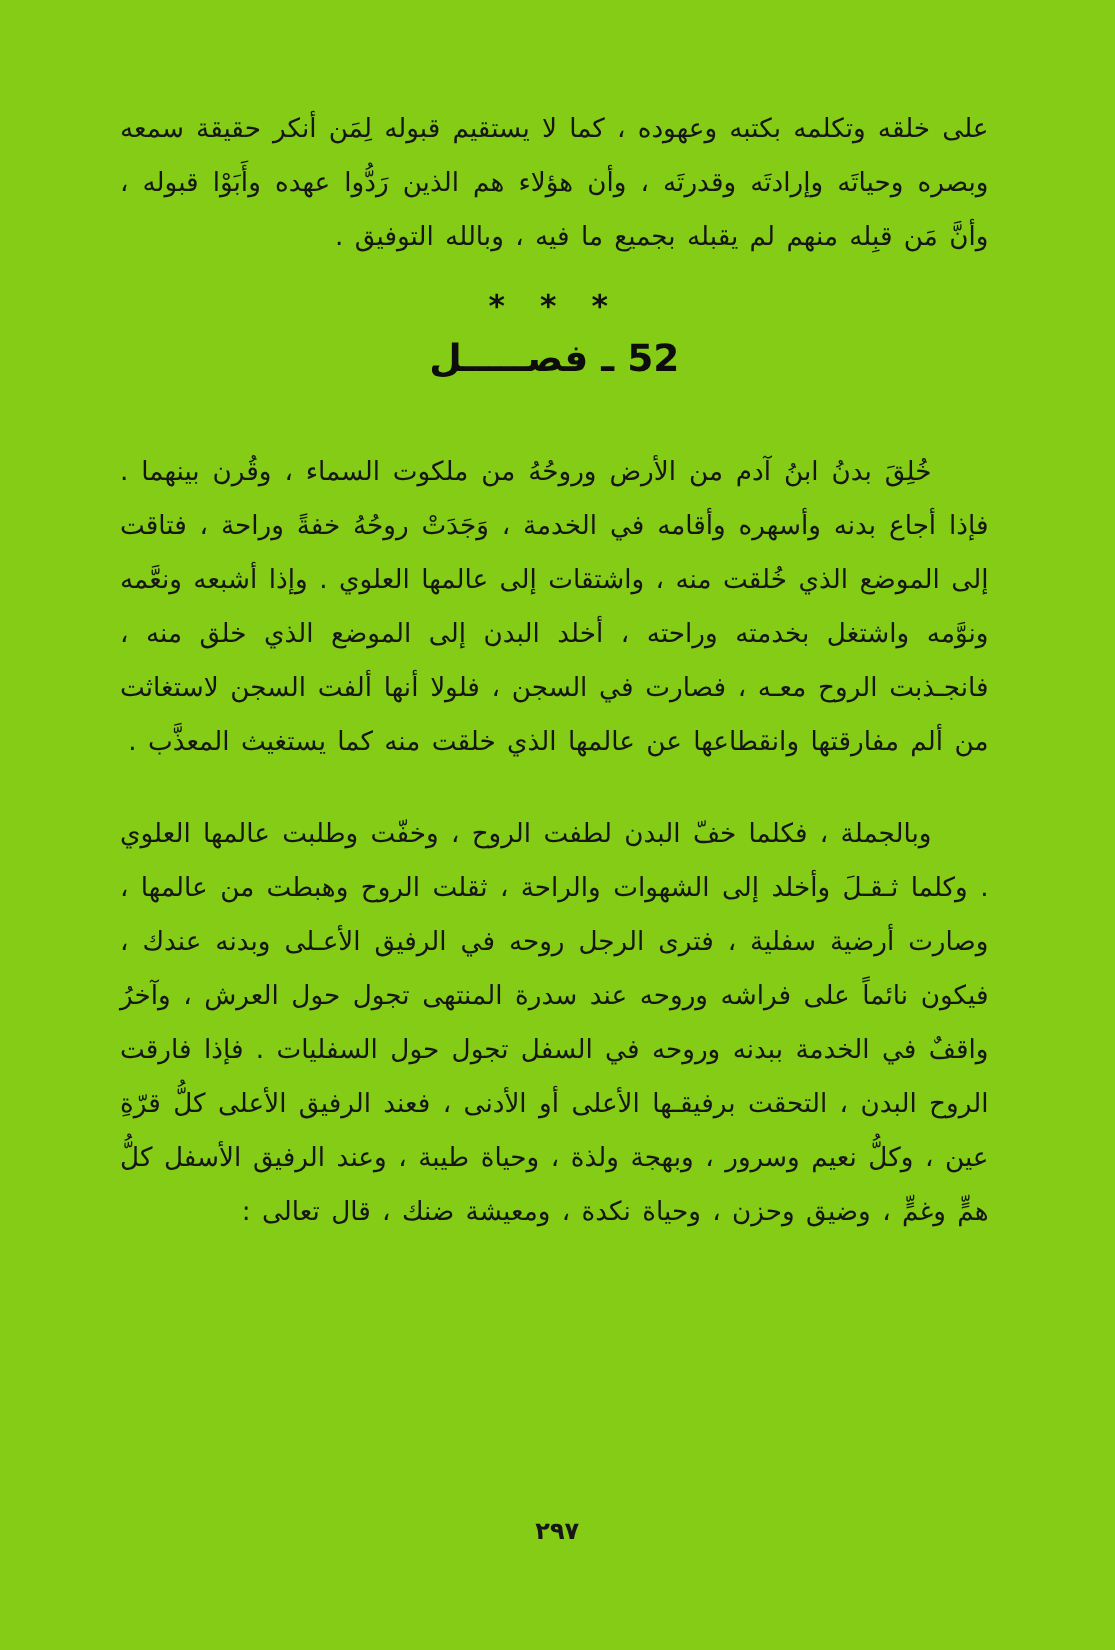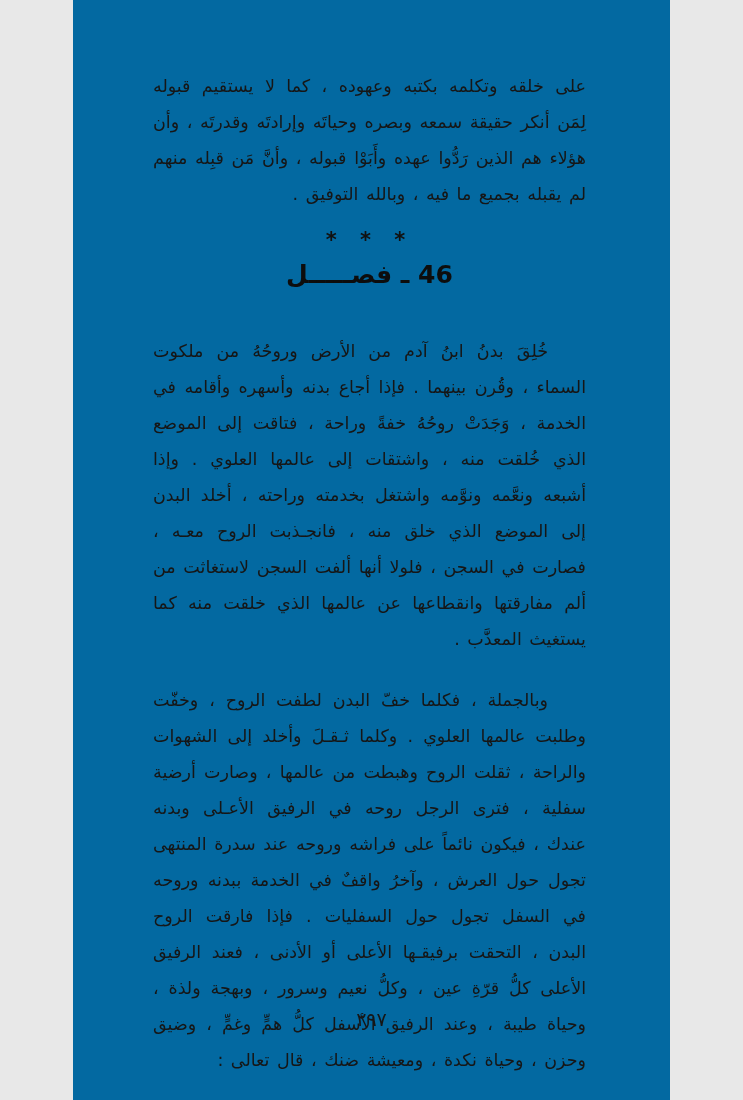--- a/index.html
+++ b/index.html
@@ -2,24 +2,24 @@
 <html lang="ar" dir="rtl"><head>
 <meta charset="utf-8">
 <style>
   html, body {
     margin: 0;
     padding: 0;
     background: #e8e8e8;
   }
   .book-page {
     position: relative;
-    width: 597px;
+    width: 743px;
     height: 1100px;
     margin: 0 auto;
-    background: #0369a1;
+    background: #84cc16;
     overflow: hidden;
     font-family: "DejaVu Sans", sans-serif;
     color: #141414;
     direction: rtl;
   }
   .text-block {
     position: absolute;
     top: 68px;
     right: 84px;
     left: 80px;
@@ -55,34 +55,35 @@
     margin: 8px 0 44px;
     letter-spacing: 1px;
     color: #0d0d0d;
   }
   .page-number {
     position: absolute;
     bottom: 70px;
     left: 0;
     right: 0;
     text-align: center;
-    font-size: 19px;
+    font-size: 16px;
     color: #161616;
+    font-weight: bold;
   }
 </style>
 </head>
 <body>
 
 <div class="book-page">
   <div class="text-block">
     <p class="para">على خلقه وتكلمه بكتبه وعهوده ، كما لا يستقيم قبوله لِمَن أنكر حقيقة سمعه وبصره وحياتَه وإرادتَه وقدرتَه ، وأن هؤلاء هم الذين رَدُّوا عهده وأَبَوْا قبوله ، وأنَّ مَن قبِله منهم لم يقبله بجميع ما فيه ، وبالله التوفيق .</p>
 
     <div class="separator">* * *</div>
 
-    <h2 class="chapter-heading">46 ـ فصـــــل</h2>
+    <h2 class="chapter-heading">52 ـ فصـــــل</h2>
 
     <p class="para indented">خُلِقَ بدنُ ابنُ آدم من الأرض وروحُهُ من ملكوت السماء ، وقُرن بينهما . فإذا أجاع بدنه وأسهره وأقامه في الخدمة ، وَجَدَتْ روحُهُ خفةً وراحة ، فتاقت إلى الموضع الذي خُلقت منه ، واشتقات إلى عالمها العلوي . وإذا أشبعه ونعَّمه ونوَّمه واشتغل بخدمته وراحته ، أخلد البدن إلى الموضع الذي خلق منه ، فانجـذبت الروح معـه ، فصارت في السجن ، فلولا أنها ألفت السجن لاستغاثت من ألم مفارقتها وانقطاعها عن عالمها الذي خلقت منه كما يستغيث المعذَّب .</p>
 
     <p class="para indented">وبالجملة ، فكلما خفّ البدن لطفت الروح ، وخفّت وطلبت عالمها العلوي . وكلما ثـقـلَ وأخلد إلى الشهوات والراحة ، ثقلت الروح وهبطت من عالمها ، وصارت أرضية سفلية ، فترى الرجل روحه في الرفيق الأعـلى وبدنه عندك ، فيكون نائماً على فراشه وروحه عند سدرة المنتهى تجول حول العرش ، وآخرُ واقفٌ في الخدمة ببدنه وروحه في السفل تجول حول السفليات . فإذا فارقت الروح البدن ، التحقت برفيقـها الأعلى أو الأدنى ، فعند الرفيق الأعلى كلُّ قرّةِ عين ، وكلُّ نعيم وسرور ، وبهجة ولذة ، وحياة طيبة ، وعند الرفيق الأسفل كلُّ همٍّ وغمٍّ ، وضيق وحزن ، وحياة نكدة ، ومعيشة ضنك ، قال تعالى :</p>
   </div>
 
   <div class="page-number">٢٩٧</div>
 </div>
 
 </body></html>

